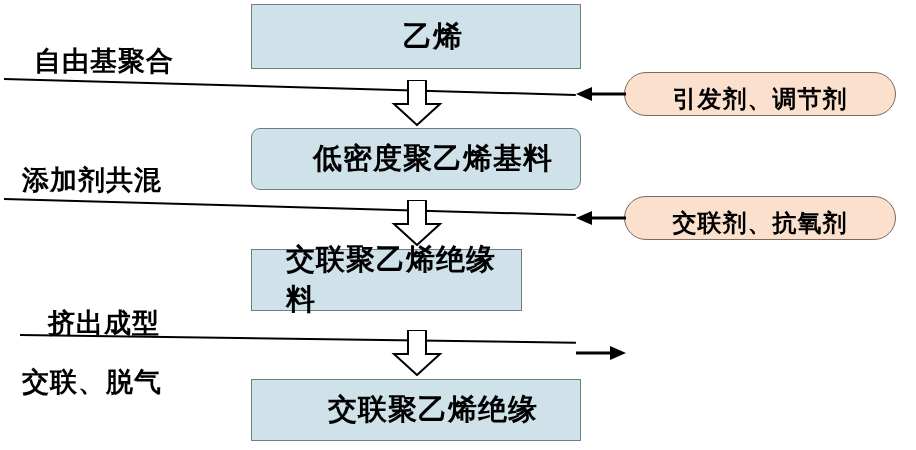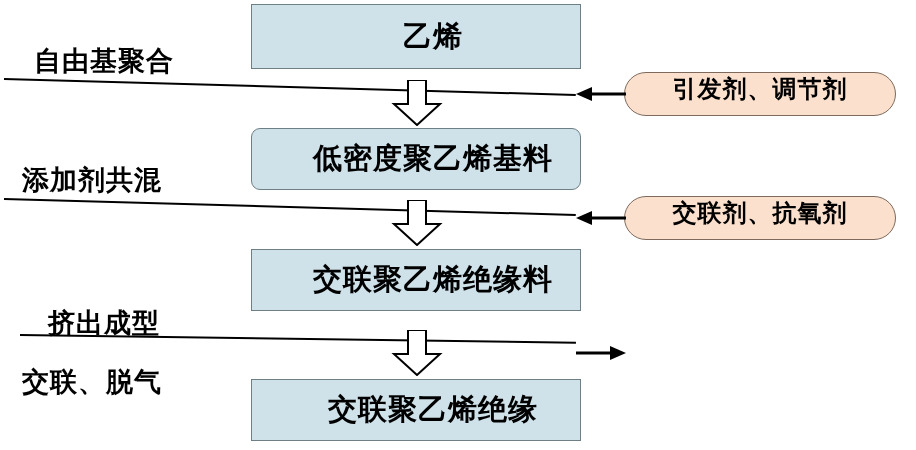--- a/index.html
+++ b/index.html
@@ -29,21 +29,21 @@
     letter-spacing: 1px;
     padding-left: 34px;
   }
   .pill {
     position: absolute;
     box-sizing: border-box;
     background: #fbe0cd;
     border: 1px solid #7d6a5c;
     border-radius: 22px;
     display: flex;
-    align-items: flex-start;
+    align-items: flex-end;
     justify-content: center;
     color: #000000;
     font-size: 24px;
     font-weight: 700;
     letter-spacing: 1px;
   }
   .stage-label {
     position: absolute;
     color: #000000;
     font-size: 27px;
@@ -70,21 +70,21 @@
 <div id="canvas">
 
   <div class="box" style="left:251px; top:4px; width:330px; height:65px;">
     <span>乙烯</span>
   </div>
 
   <div class="box" style="left:251px; top:128px; width:330px; height:62px;border-radius:9px;">
     <span>低密度聚乙烯基料</span>
   </div>
 
-  <div class="box" style="left:251px; top:249px; width:330px; height:62px;">
+  <div class="box" style="left:251px; top:249px; width:271px; height:62px;">
     <span>交联聚乙烯绝缘料</span>
   </div>
 
   <div class="box" style="left:251px; top:379px; width:330px; height:62px;">
     <span>交联聚乙烯绝缘</span>
   </div>
 
   <div class="pill" style="left:624px; top:72px; width:272px; height:44px;">
     <span>引发剂、调节剂</span>
   </div>

